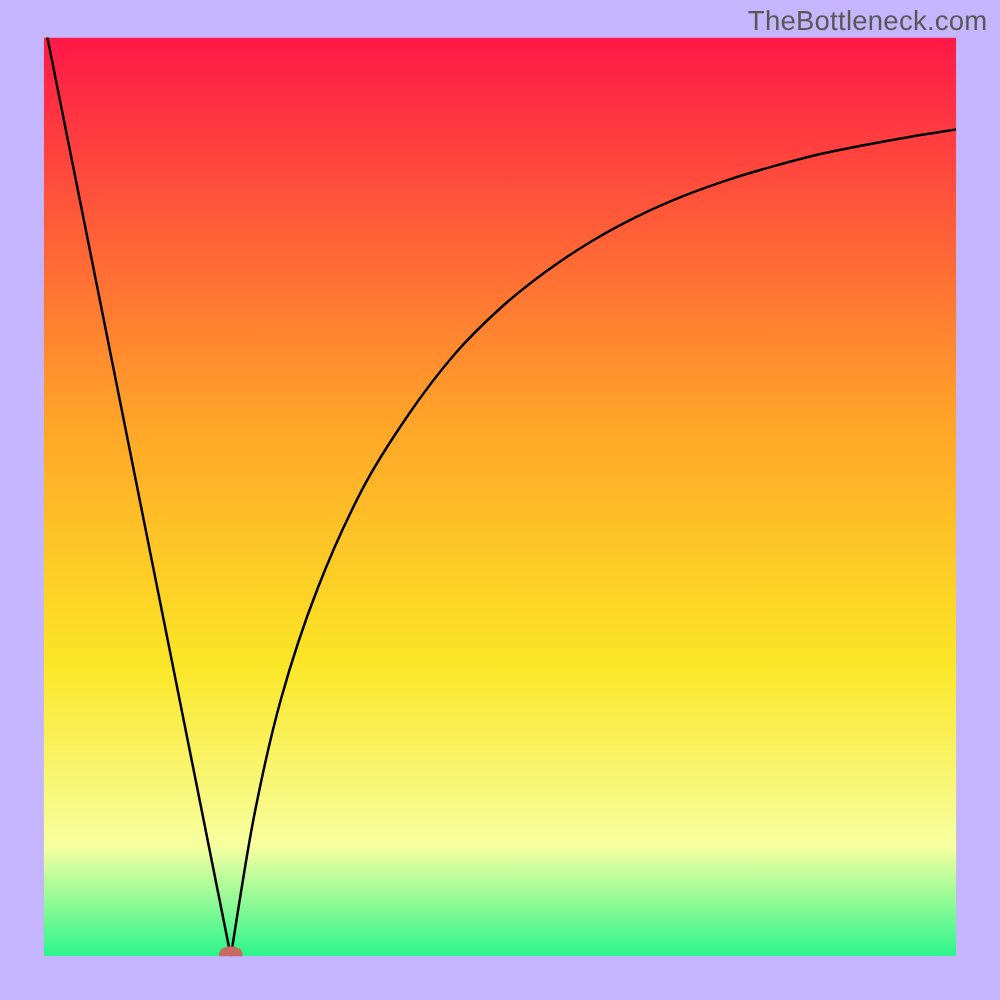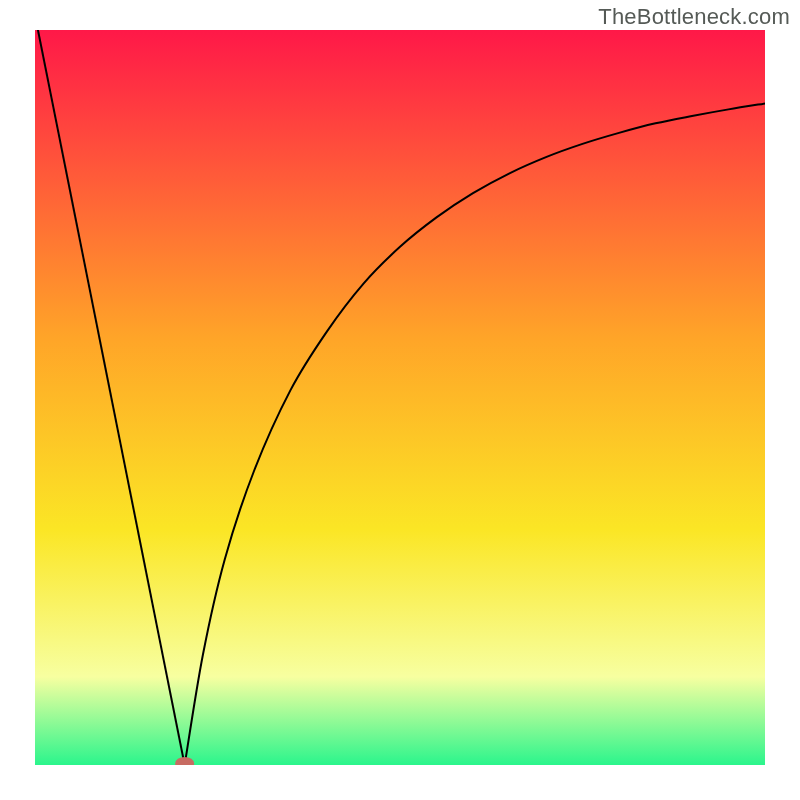--- a/index.html
+++ b/index.html
@@ -8,21 +8,21 @@
     width: 800px;
     height: 800px;
     overflow: hidden;
     font-family: Arial, Helvetica, sans-serif;
     background: #000;
   }
   .frame {
     position: relative;
     width: 800px;
     height: 800px;
-    background: #ffffff;
+    background: #c4b5fd;
   }
   .plot {
     position: absolute;
     left: 35px;
     top: 30px;
     width: 730px;
     height: 735px;
   }
   .watermark {
     position: absolute;

